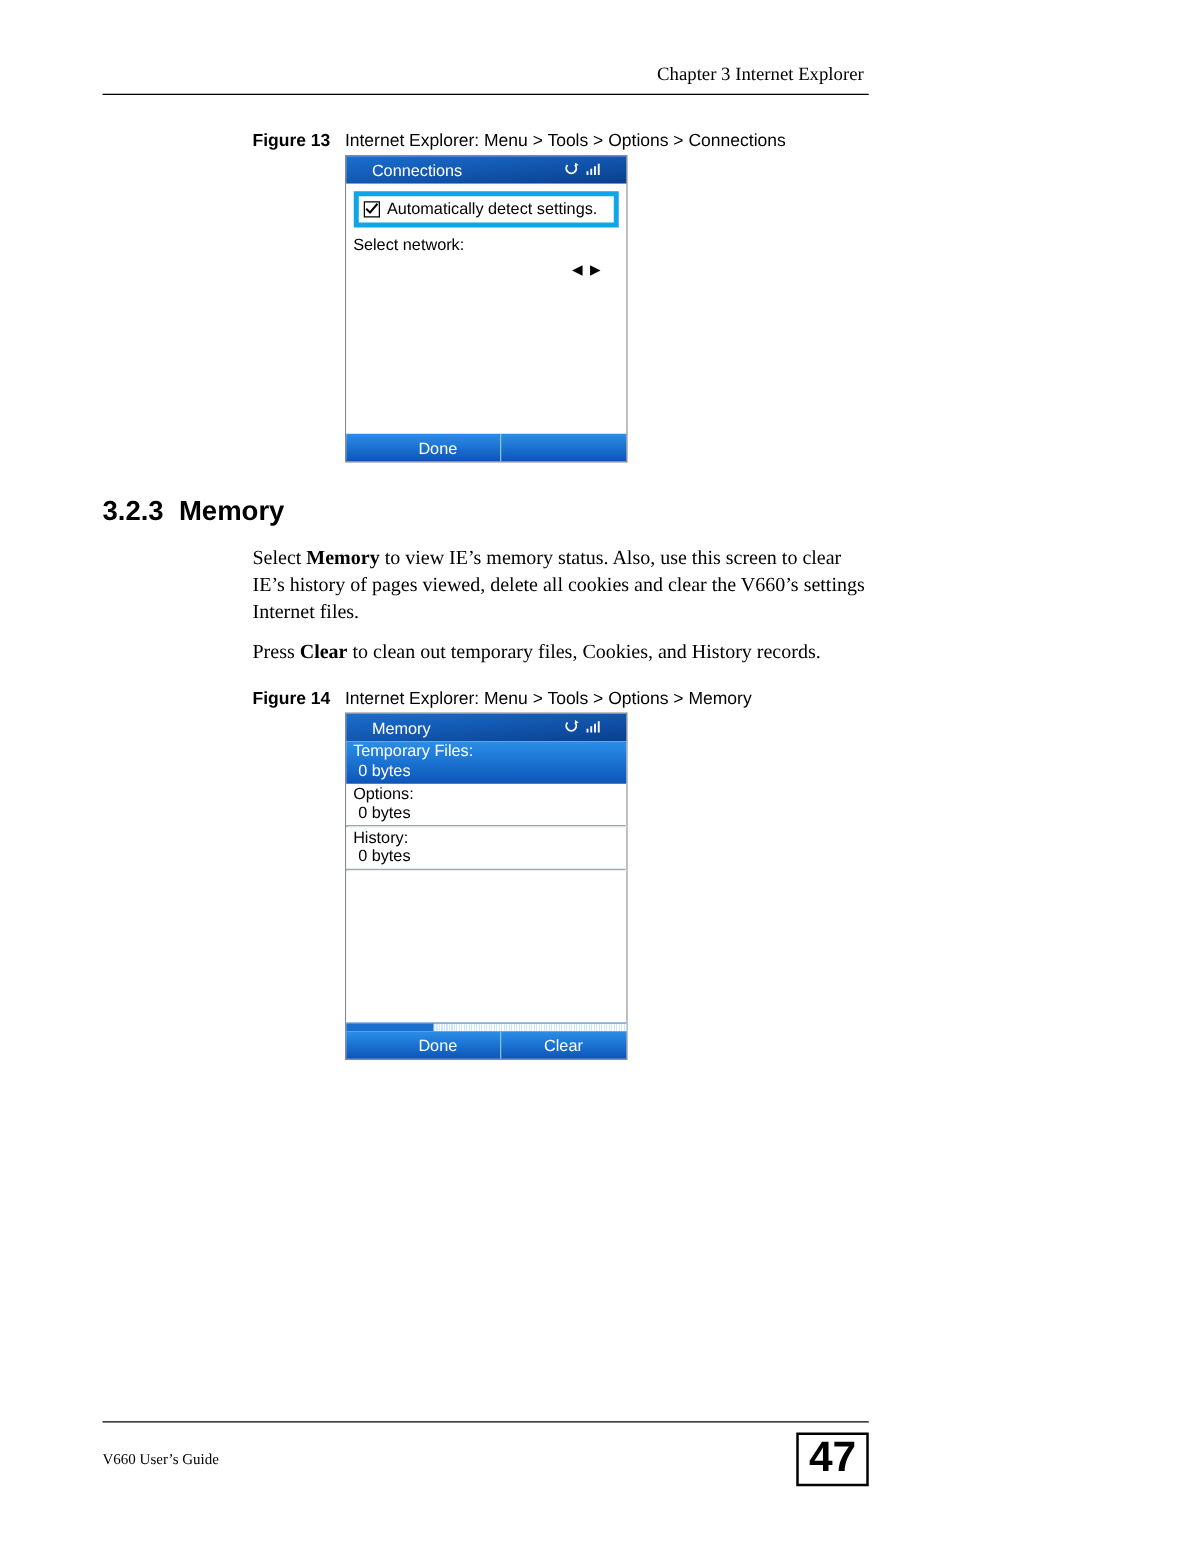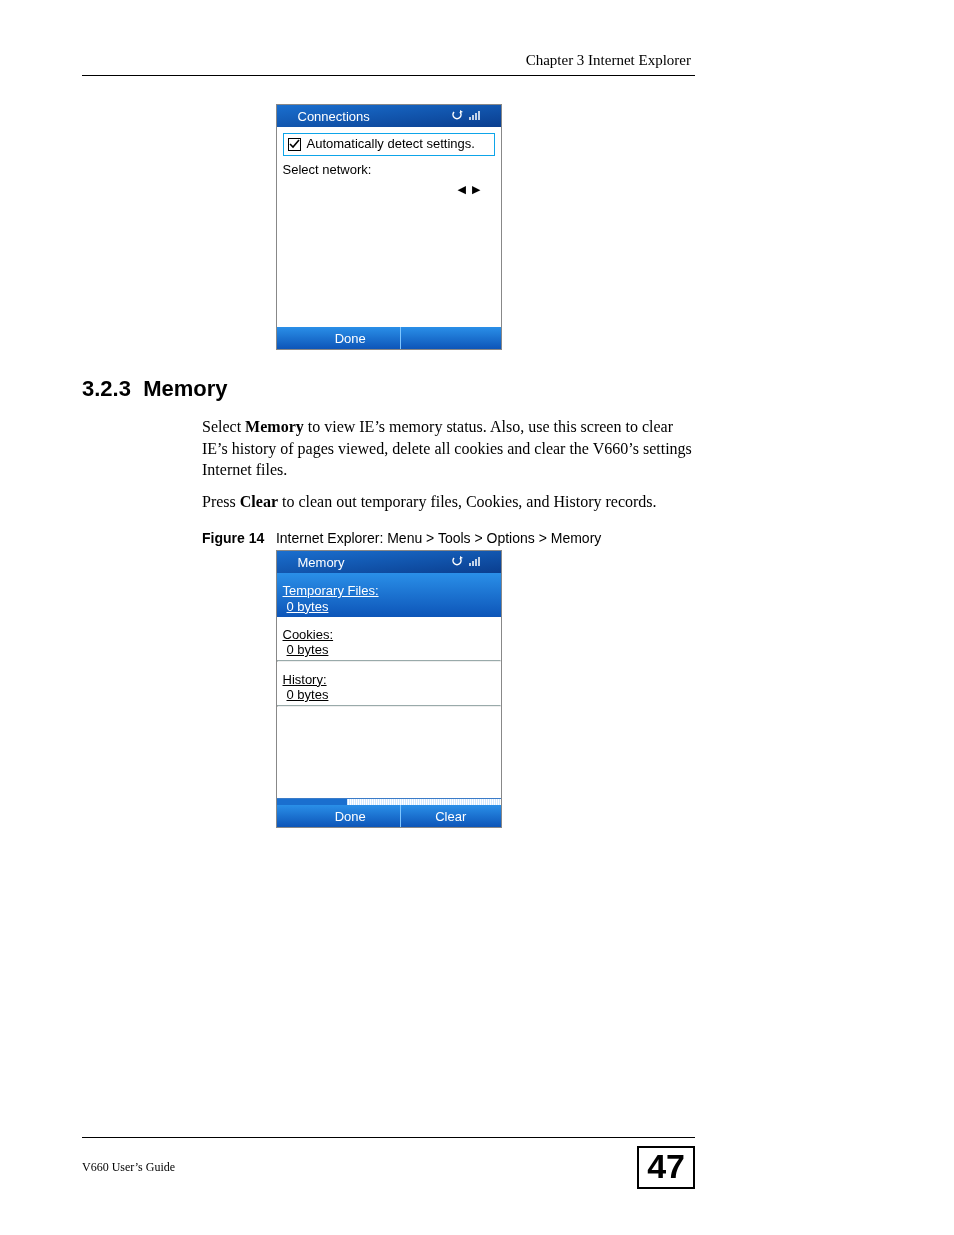--- a/index.html
+++ b/index.html
@@ -59,21 +59,21 @@
   .titlebar-icons { display: flex; gap: 4px; align-items: center; }
   .titlebar-icons svg { display: block; }
   .phone-body {
     height: 200px;
     background: #fff;
     position: relative;
     box-sizing: border-box;
   }
   .phone-body.connections { padding: 6px 6px 0 6px; }
   .checkbox-row {
-    border: 1px solid #0ea5e9;
+    border: 4px solid #0ea5e9;
     padding: 3px 4px 3px 4px;
     display: flex;
     align-items: flex-start;
     gap: 6px;
     line-height: 1.15;
     margin-bottom: 6px;
   }
   .checkbox {
     width: 13px;
     height: 13px;
@@ -109,23 +109,22 @@
     flex: 1;
     text-align: center;
   }
   .softkey-divider {
     width: 1px;
     height: 100%;
     background: #7fc6ff;
   }
   
   .mem-item {
-    padding: 10px 6px 2px 6px;
+    padding: 0 6px 2px 6px;
     line-height: 1.2;
-    text-decoration: underline;
   }
   .mem-item .val { padding-left: 4px; }
   .mem-selected {
     background: linear-gradient(to bottom, #2a8fe8, #0d55b8);
     color: #fff;
   }
   .mem-divider {
     border-top: 1px solid #9aa; margin: 0;
   }
   .mem-body { height: 232px; box-sizing: border-box; display: flex; flex-direction: column; }
@@ -187,20 +186,24 @@
   .spacer { flex: 1; }
 </style>
 </head>
 <body>
 
 <div class="page">
 
   <div class="chapter-header">Chapter 3 Internet Explorer</div>
   <hr class="hr-top">
 
+  <div class="fig-caption fig13-caption">
+    <span class="bold">Figure 13</span>&nbsp;&nbsp;
+    <span>Internet Explorer: Menu &gt; Tools &gt; Options &gt; Connections</span>
+  </div>
 
   <div class="phone-wrap">
     <div class="phone">
       <div class="phone-titlebar">
         <span>Connections</span>
         <span class="titlebar-icons">
           <svg width="14" height="12" viewBox="0 0 14 12">
               <path d="M4 2 A4 4 0 1 0 10 2" fill="none" stroke="#fff" stroke-width="1.5"></path>
               <path d="M10 0 L10 3 L13 2 Z" fill="#fff"></path>
             </svg>
@@ -261,21 +264,21 @@
               <path d="M2 10 L2 7 M5 10 L5 5 M8 10 L8 3 M11 10 L11 1" stroke="#fff" stroke-width="1.5"></path>
             </svg>
         </span>
       </div>
       <div class="phone-body mem-body">
         <div class="mem-item mem-selected">
           <div>Temporary Files:</div>
           <div class="val">0 bytes</div>
         </div>
         <div class="mem-item">
-          <div>Cookies:</div>
+          <div>Options:</div>
           <div class="val">0 bytes</div>
         </div>
         <hr class="mem-divider">
         <div class="mem-item">
           <div>History:</div>
           <div class="val">0 bytes</div>
         </div>
         <hr class="mem-divider">
         <div class="spacer"></div>
         <div class="mem-scrollbar">

